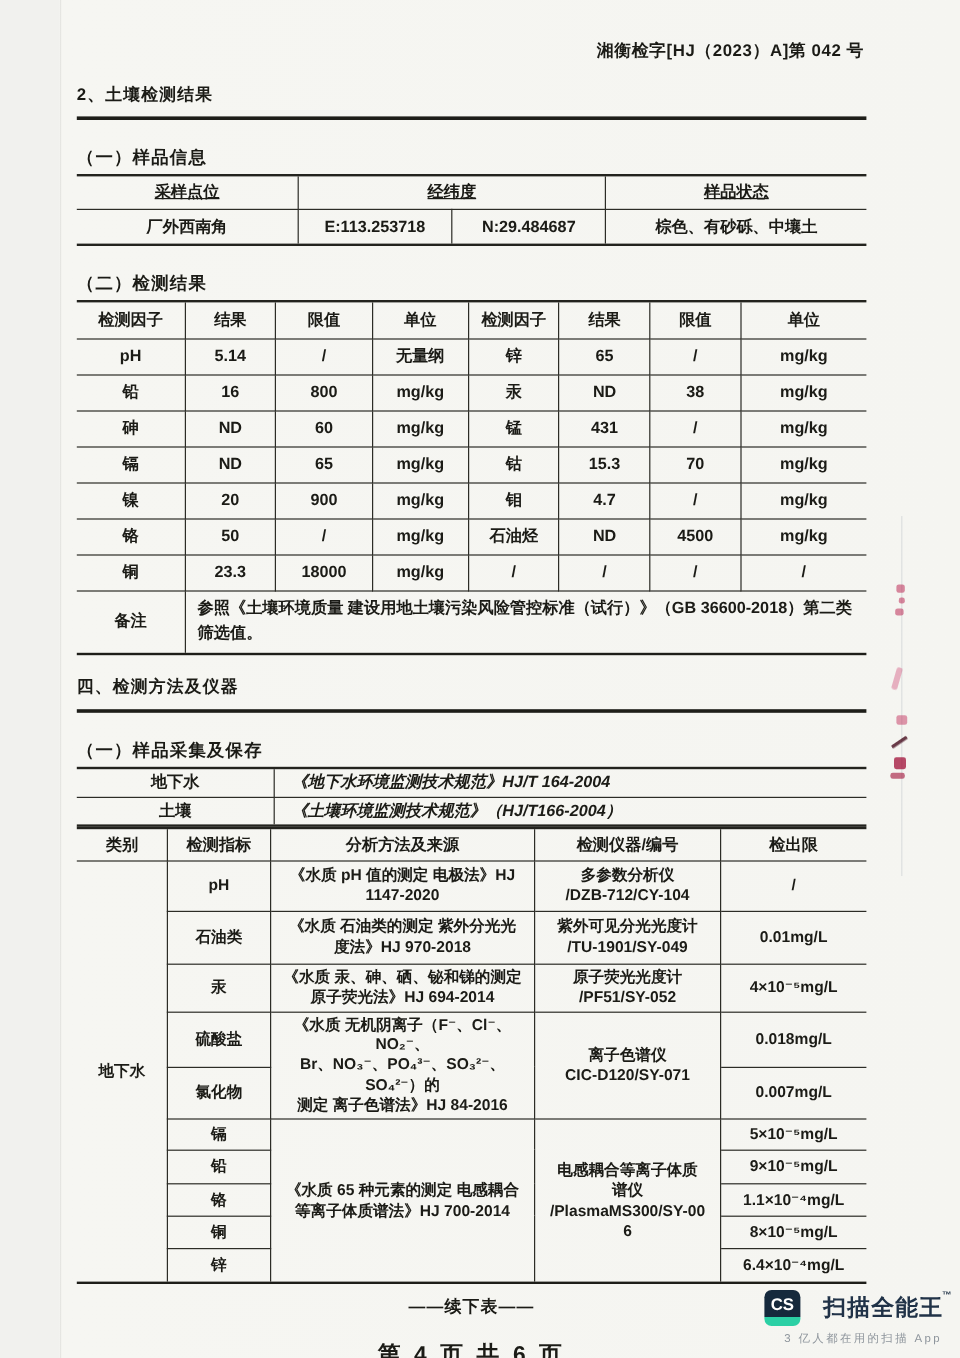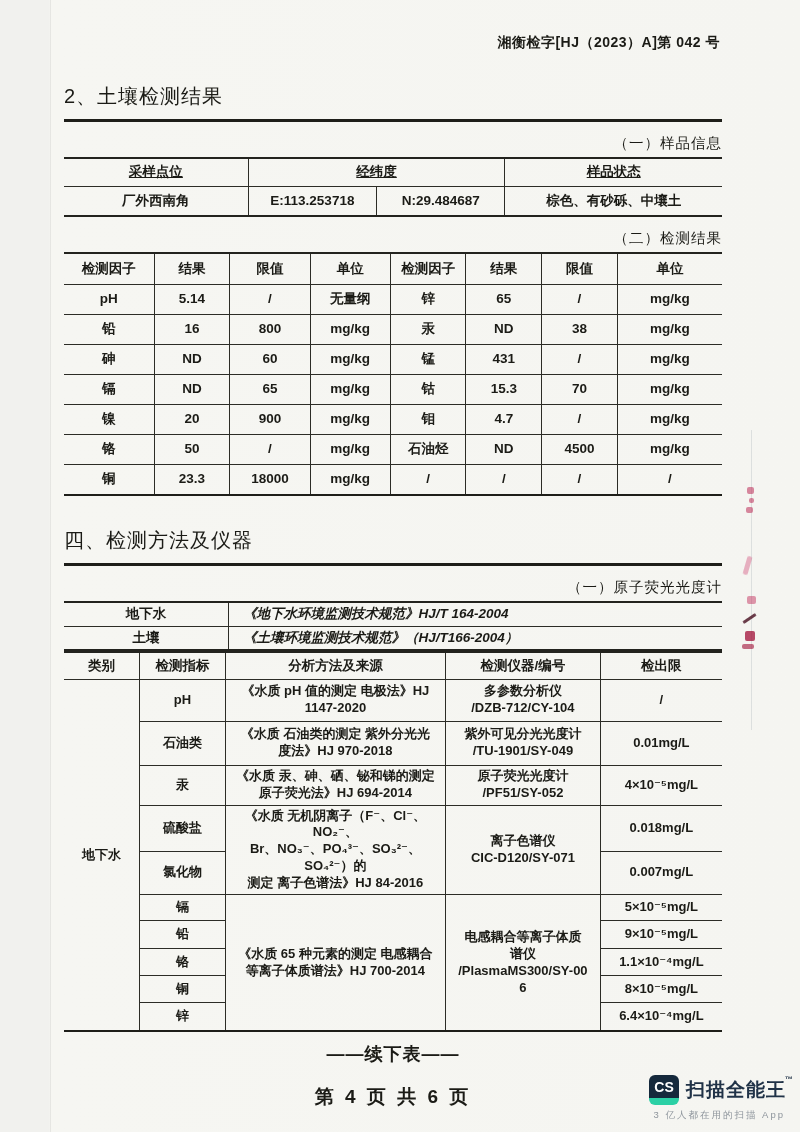--- a/index.html
+++ b/index.html
@@ -13,23 +13,23 @@
   .page { position:relative; width:800px; height:1132px;
     background:linear-gradient(90deg,#f1f1ee 0px,#f1f1ee 49px,#f6f6f2 51px,#f5f5f1 100%);
   }
   .page-edge { position:absolute; left:50px; top:0; width:1px; height:1132px;
     background:rgba(0,0,0,0.06); }
   .crease { position:absolute; left:751px; top:430px; width:1px; height:300px;
     background:rgba(110,125,140,0.18); }
   .content { position:absolute; left:64px; top:34px; width:658px; }
 
   .report-no { text-align:right; font-size:14px; font-weight:700; letter-spacing:0.5px; padding-right:2px; }
-  .sec-title { font-size:20px; font-weight:400; letter-spacing:1px; margin-top:31px; }
+  .sec-title { font-size:14px; font-weight:700; letter-spacing:1px; margin-top:18px; }
   .rule3 { border-top:3px solid #1e1e19; margin-top:9px; }
-  .tcaption { text-align:right; font-size:14.5px; font-weight:400; padding:12px 0 4px; letter-spacing:1px; }
+  .tcaption { text-align:left; font-size:14.5px; font-weight:700; padding:22px 0 4px; letter-spacing:1px; }
 
   table { width:100%; border-collapse:collapse; border:hidden; table-layout:fixed; }
   td, th { border:1.4px solid #2c2c26; text-align:center; vertical-align:middle;
     font-size:13.5px; font-weight:700; padding:2px 4px; line-height:1.3; overflow:hidden; }
   .rule2 { border-top:2.2px solid #23231e; }
   .rule2b { border-top:2.6px solid #1e1e19; }
 
   
   .t-info td { height:29px; }
   .t-info .r-head td { height:27px;text-decoration:underline; }
@@ -45,37 +45,37 @@
   .t-col td.std { text-align:left; padding-left:14px;font-style:italic; }
 
   
   .t-ana td { font-size:13px; }
   .t-ana .r-head td { height:26px; font-weight:800; font-size:13.5px; }
   .pre { white-space:pre-line;margin-top:20px; }
   .h42 td { height:42px; } .h44 td { height:44px; } .h40 td { height:40px; }
   .h32 td { height:32px; } .h30 td { height:30px; } .h26 td { height:26px; }
   .h28 td { height:28px; } .h27 td { height:27px; }
 
-  .continued { text-align:center; font-size:18px; font-weight:800; margin-top:10px; letter-spacing:1px; }
+  .continued { text-align:center; font-size:14px; font-weight:800; margin-top:10px; letter-spacing:1px; }
   .pageno { text-align:center; font-size:19px; font-weight:800; margin-top:18px; letter-spacing:3px; }
 
   
   .stamp { position:absolute; background:rgba(183,24,72,0.5); border-radius:2px; filter:blur(0.4px); }
   .s1 { left:747px; top:487px; width:7px; height:7px; }
   .s2 { left:749px; top:498px; width:5px; height:5px; }
   .s3 { left:746px; top:507px; width:7px; height:6px; }
   .s4 { left:745px; top:556px; width:5px; height:19px; transform:rotate(16deg); background:rgba(205,60,110,0.38); }
   .s5 { left:747px; top:596px; width:9px; height:8px; background:rgba(190,30,80,0.45); }
   .s6 { left:742px; top:617px; width:15px; height:3px; transform:rotate(-34deg); background:rgba(70,12,30,0.8); border-radius:1px; }
   .s7 { left:745px; top:631px; width:10px; height:10px; background:rgba(160,15,55,0.75); }
   .s8 { left:742px; top:644px; width:12px; height:5px; background:rgba(160,15,55,0.6); }
 
   
   .scanner { position:absolute; right:14px; bottom:10px; display:flex; flex-direction:column; align-items:flex-end; }
-  .scanner-row { display:flex; align-items:center; gap:7px; }
+  .scanner-row { display:flex; align-items:center; gap:19px; }
   .cs-icon { width:30px; height:30px; border-radius:6px;
     background:linear-gradient(180deg,#15293c 0%,#15293c 76%,#2bd0a5 76%,#2bd0a5 100%);
     color:#ffffff; font-weight:800; font-size:14px; display:flex; align-items:flex-start; justify-content:center;
     padding-top:4px; }
   .cs-brand { font-size:19px; font-weight:800; color:#203247; letter-spacing:1px; position:relative; }
   .cs-tm { font-size:8px; position:absolute; top:-2px; right:-8px; color:#203247; }
   .cs-tagline { font-size:9.5px; color:#8e959c; letter-spacing:2px; margin-top:4px; margin-right:1px; }
 </style>
 </head>
 <body>
@@ -189,28 +189,32 @@
       <tr>
         <td>铜</td>
         <td>23.3</td>
         <td>18000</td>
         <td>mg/kg</td>
         <td>/</td>
         <td>/</td>
         <td>/</td>
         <td>/</td>
       </tr>
+      <tr class="remark">
+        <td>备注</td>
+        <td colspan="7" class="remark-text">参照《土壤环境质量 建设用地土壤污染风险管控标准（试行）》（GB 36600-2018）第二类筛选值。</td>
+      </tr>
     </tbody>
       </table>
     <div class="rule2b"></div>
 
     <div class="sec-title">四、检测方法及仪器</div>
     <div class="rule3"></div>
 
-    <div class="tcaption">（一）原子荧光光度计</div>
+    <div class="tcaption">（一）样品采集及保存</div>
 
     <div class="rule2"></div>
     <table class="t-col">
       <tbody>
           <tr>
         <td style="width:25%">地下水</td>
         <td class="std">《地下水环境监测技术规范》HJ/T 164-2004</td>
       </tr>
       <tr>
         <td>土壤</td>

